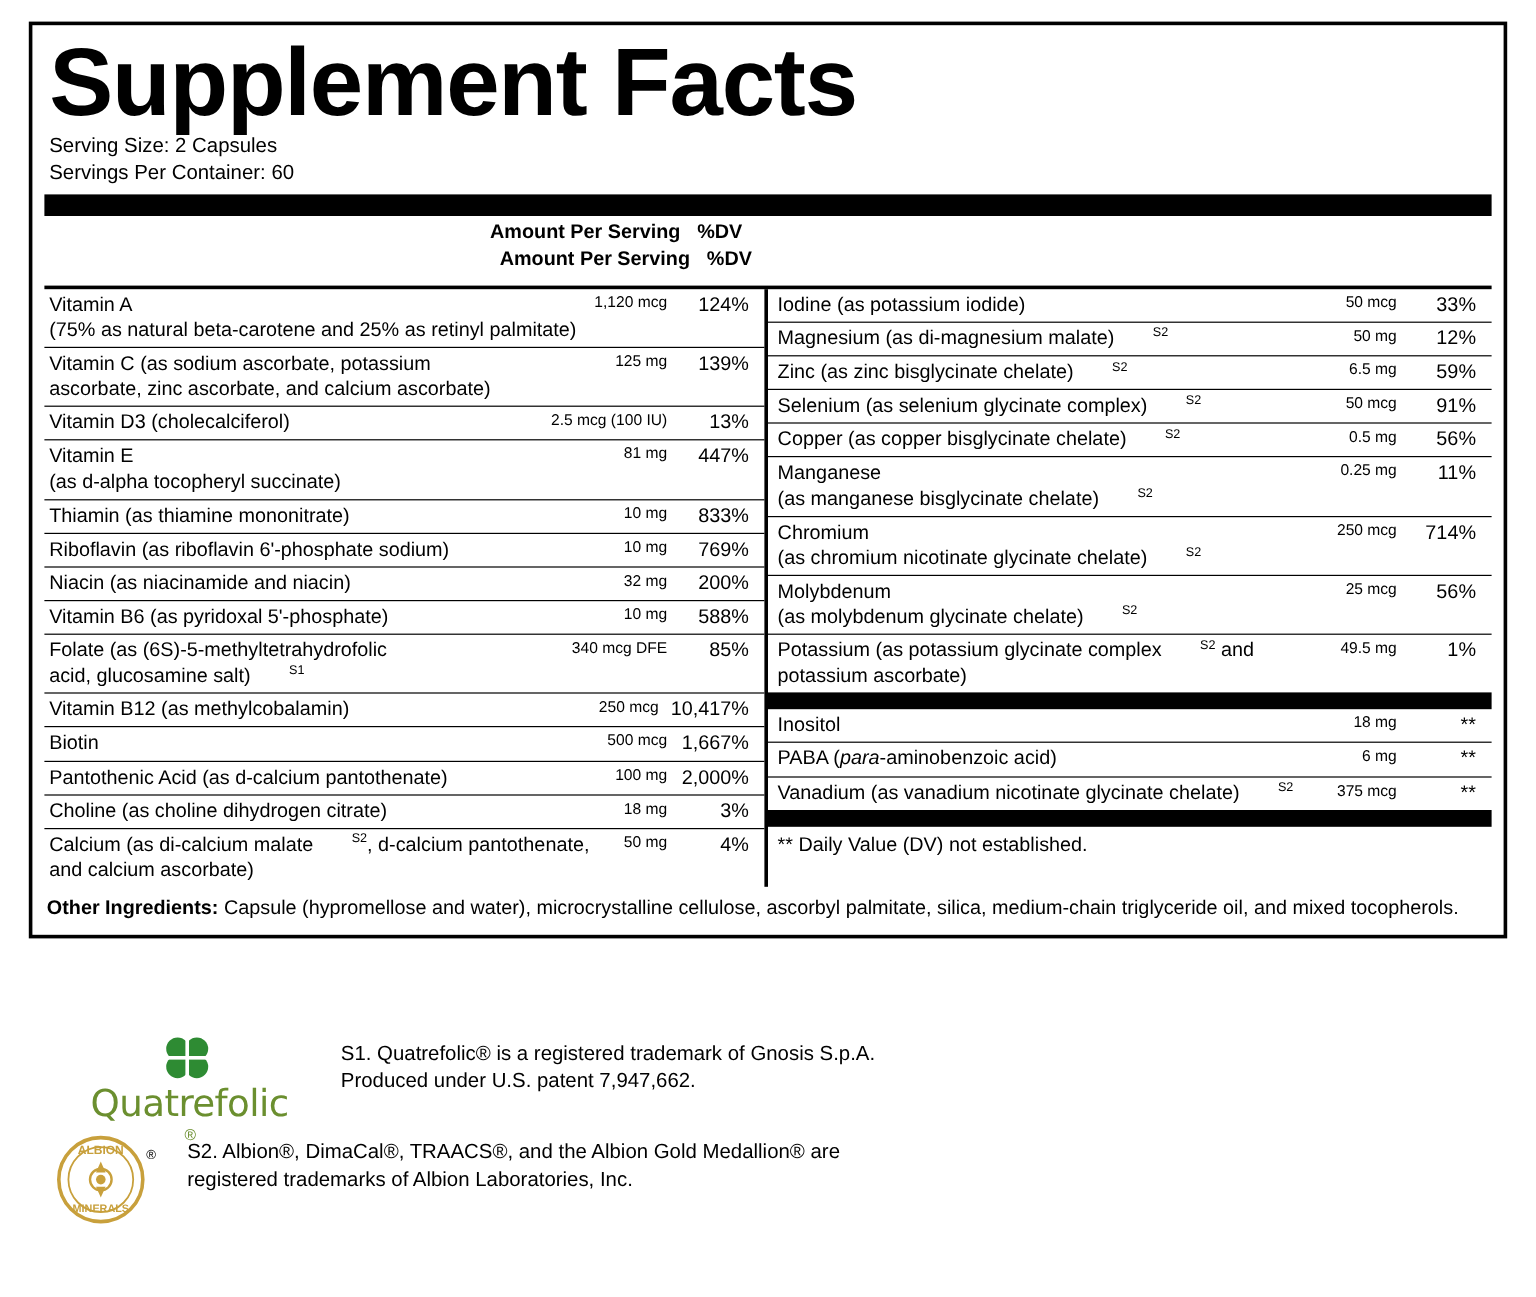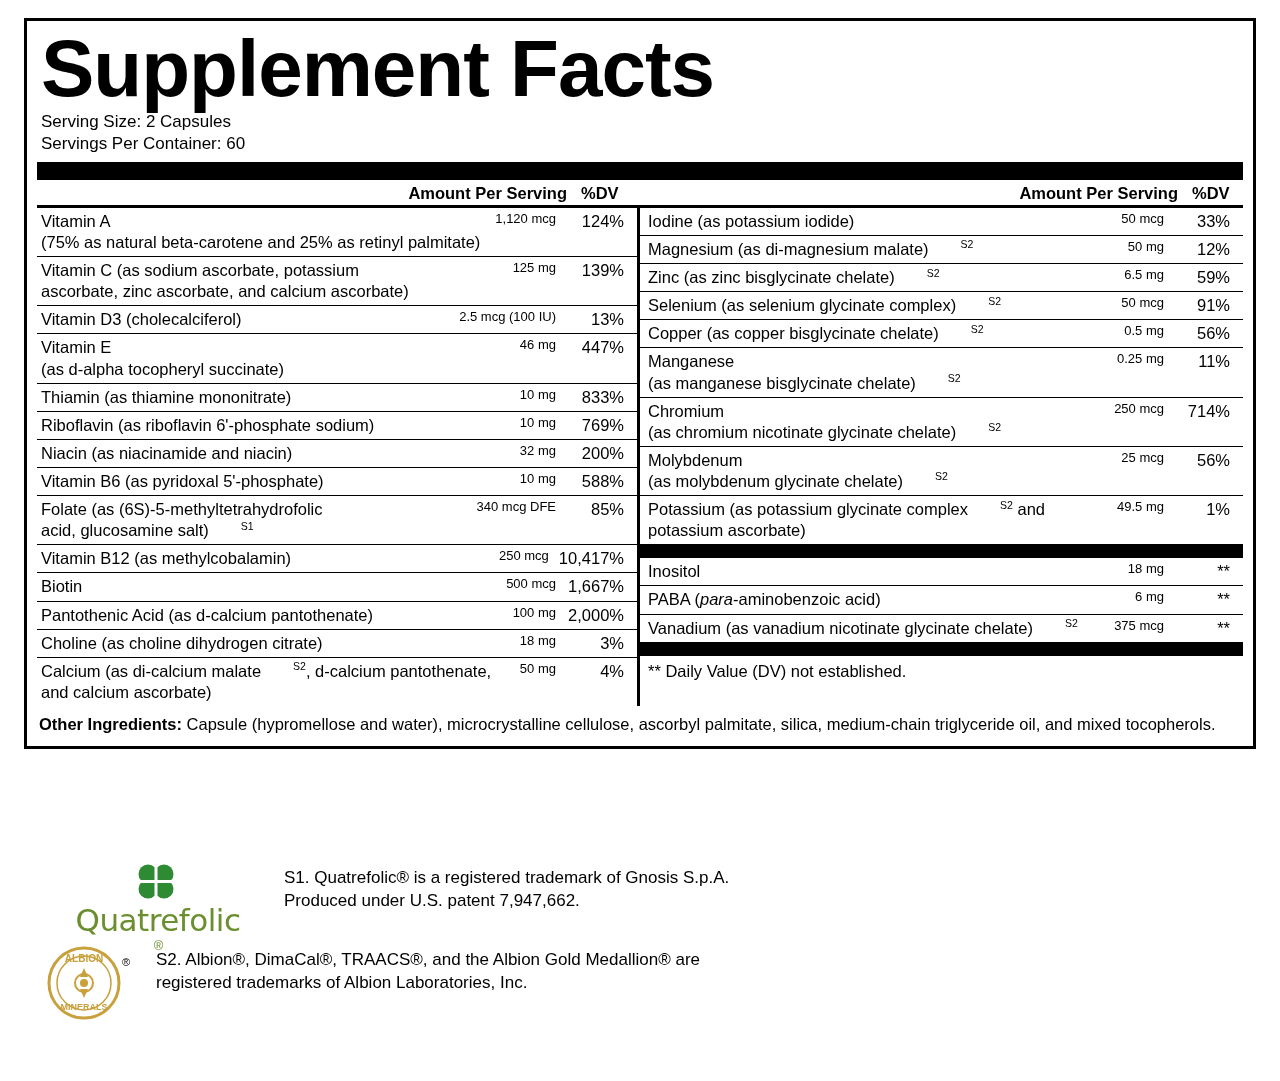--- a/index.html
+++ b/index.html
@@ -43,21 +43,22 @@
   }
   .black-bar {
     background: #000;
     height: 18px;
     margin: 2px 10px 0 10px;
   }
   .heads {
     display: flex;
     margin: 0 10px;
     border-bottom: 3px solid #000;
-    padding-bottom: 2px;
+    padding-bottom: 12px;
+    flex-direction: column;
   }
   .heads .col {
     width: 50%;
     box-sizing: border-box;
     display: flex;
     justify-content: flex-end;
     font-size: 16.5px;
     font-weight: bold;
     padding-top: 4px;
   }
@@ -232,21 +233,21 @@
             <div class="amt">125 mg</div>
             <div class="dv">139%</div>
           </div>
           <div class="row">
             <div class="nm">Vitamin D3 (cholecalciferol)</div>
             <div class="amt">2.5 mcg (100 IU)</div>
             <div class="dv">13%</div>
           </div>
           <div class="row">
             <div class="nm">Vitamin E<br>(as d-alpha tocopheryl succinate)</div>
-            <div class="amt">46 mg</div>
+            <div class="amt">81 mg</div>
             <div class="dv">447%</div>
           </div>
           <div class="row">
             <div class="nm">Thiamin (as thiamine mononitrate)</div>
             <div class="amt">10 mg</div>
             <div class="dv">833%</div>
           </div>
           <div class="row">
             <div class="nm">Riboflavin (as riboflavin 6'-phosphate sodium)</div>
             <div class="amt">10 mg</div>

